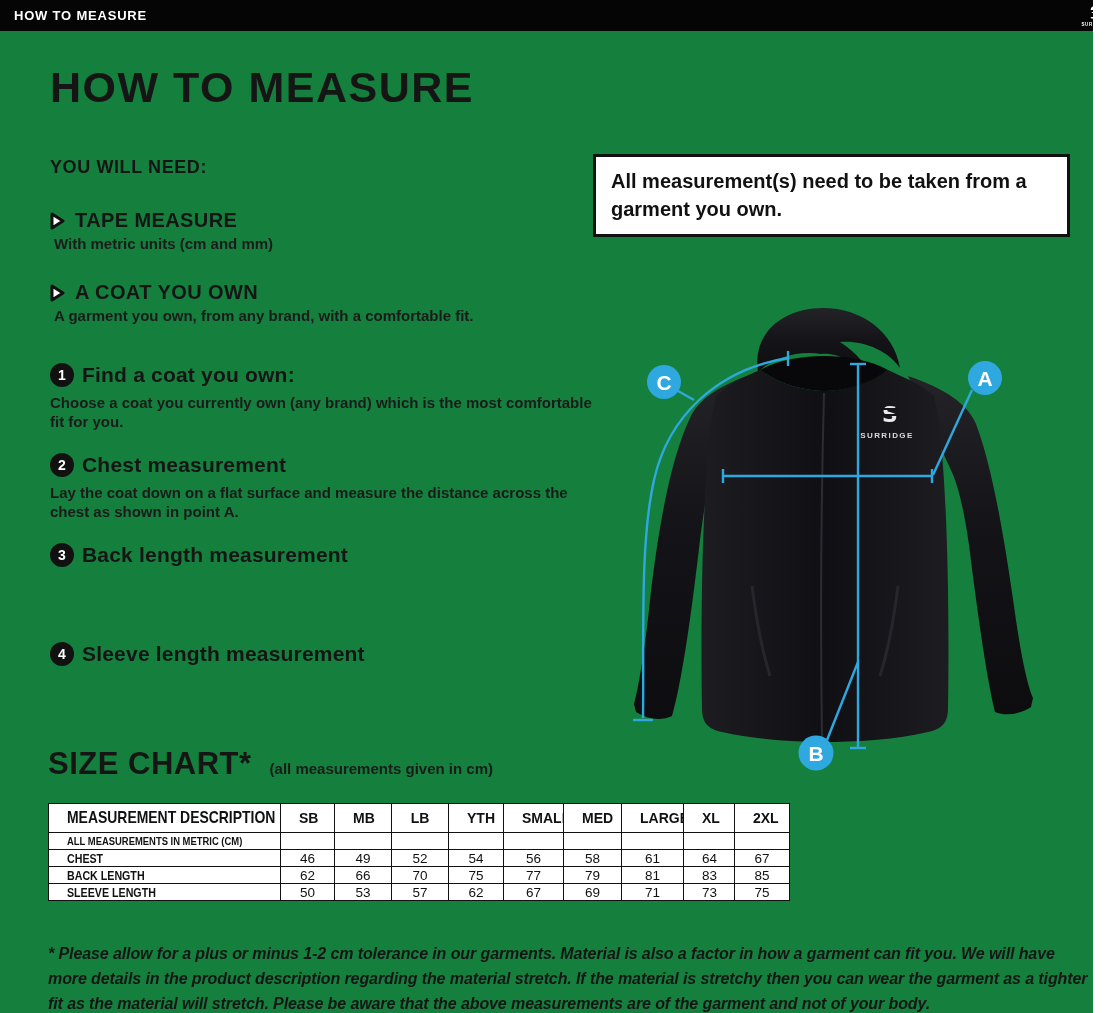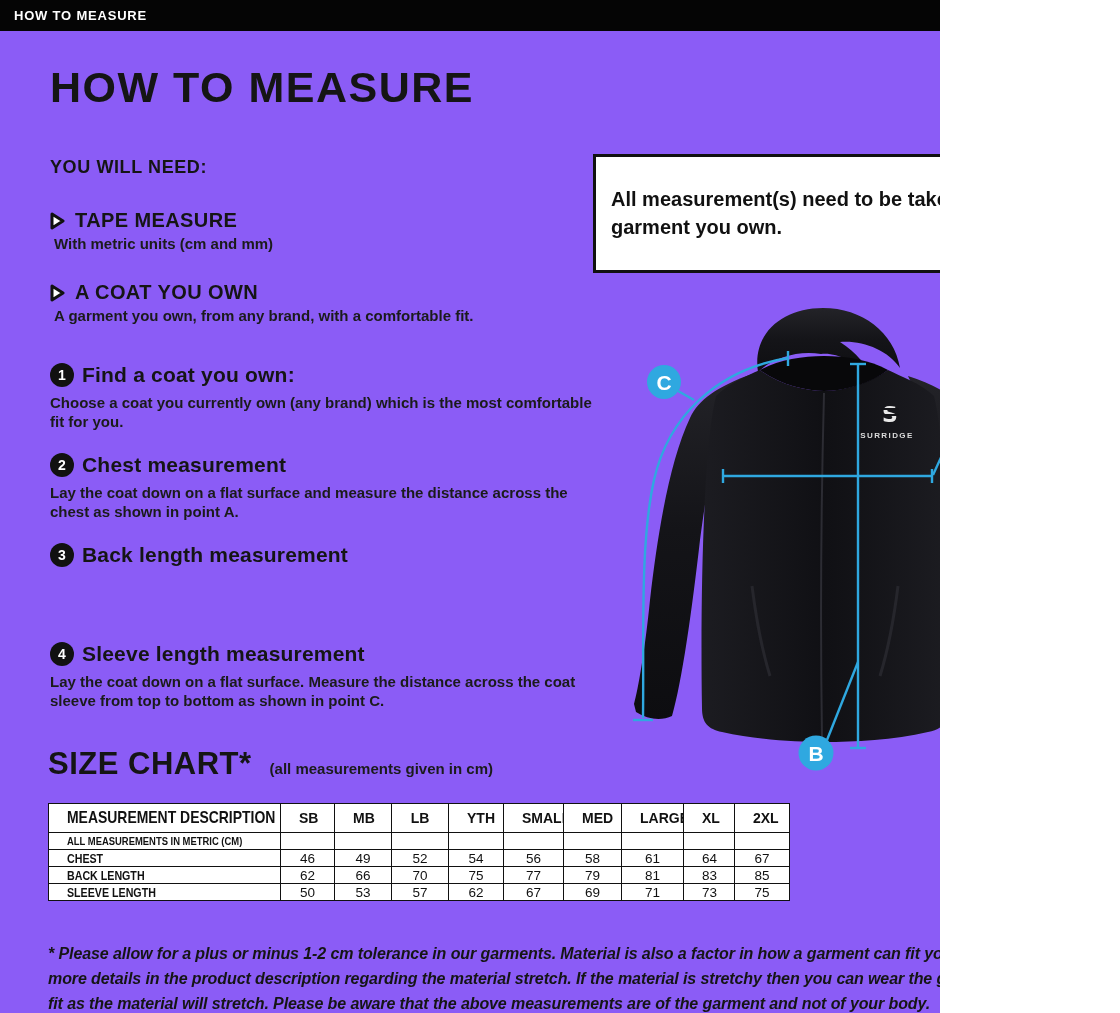--- a/index.html
+++ b/index.html
@@ -1,16 +1,16 @@
 <!DOCTYPE html>
 <html><head>
 <meta charset="utf-8">
 <style>
   html,body{margin:0;padding:0;background:#ffffff;}
-  #page{position:relative;width:940px;height:1013px;background:#8b5cf6;overflow:hidden;
+  #page{position:relative;width:1093px;height:1013px;background:#15803d;overflow:hidden;
         font-family:"Liberation Sans",sans-serif;color:#1b1b1b;}
 
   
   .topbar{position:absolute;left:0;top:0;width:1120px;height:31px;background:#050505;
           display:flex;align-items:center;justify-content:space-between;box-sizing:border-box;
           padding:0 10px 0 14px;}
   .topbar-title{color:#ffffff;font-size:13px;font-weight:700;letter-spacing:.8px;}
   .topbar-logo{display:flex;flex-direction:column;align-items:center;line-height:1;margin-top:2px;}
   .s-glyph{position:relative;color:#ffffff;font-weight:800;font-size:17px;line-height:1;
            font-family:"DejaVu Sans",sans-serif;}
@@ -32,21 +32,21 @@
   
   .step{position:absolute;left:50px;width:545px;}
   .step-head{display:flex;align-items:center;gap:8px;}
   .step-num{width:24px;height:24px;border-radius:50%;background:#111111;color:#ffffff;
             font-size:14px;font-weight:800;display:flex;align-items:center;justify-content:center;flex:0 0 auto;}
   .step-title{font-size:21px;font-weight:800;letter-spacing:.2px;color:#151515;}
   .step-desc{font-size:15px;font-weight:700;line-height:19px;margin-top:6px;color:#1b1b1b;}
 
   
   .note-box{position:absolute;left:593px;top:154px;width:477px;box-sizing:border-box;
-            border:3px solid #111111;padding:29px 15px;font-size:20px;font-weight:800;
+            border:3px solid #111111;padding:11px 15px;font-size:20px;font-weight:800;
             line-height:1.38;color:#111111;background:#ffffff;}
 
   
   .diagram{position:absolute;left:600px;top:288px;width:520px;height:550px;}
 
   
   .sc-head{position:absolute;left:48px;top:746px;display:flex;align-items:baseline;gap:18px;}
   .sc-title{font-size:31px;font-weight:800;letter-spacing:.5px;color:#151515;}
   .sc-sub{font-size:15px;font-weight:700;color:#1b1b1b;}
   table.size{position:absolute;left:48px;top:803px;border-collapse:collapse;table-layout:fixed;
@@ -121,21 +121,20 @@
       <span class="step-num">3</span>
       <span class="step-title">Back length measurement</span>
     </div>
   </div>
 
   <div class="step" style="top:642px;">
     <div class="step-head">
       <span class="step-num">4</span>
       <span class="step-title">Sleeve length measurement</span>
     </div>
-    <div class="step-desc">Lay the coat down on a flat surface. Measure the distance across the coat sleeve from top to bottom as shown in point C.</div>
   </div>
 
   <div class="note-box">All measurement(s) need to be taken from a garment you own.</div>
 
   <div class="diagram">
     <svg width="520" height="550" viewBox="0 0 520 550">
       <defs>
         <linearGradient id="jg" x1="0" y1="0" x2="0" y2="1">
           <stop offset="0" stop-color="#232328"></stop>
             <stop offset="0.45" stop-color="#141418"></stop>

